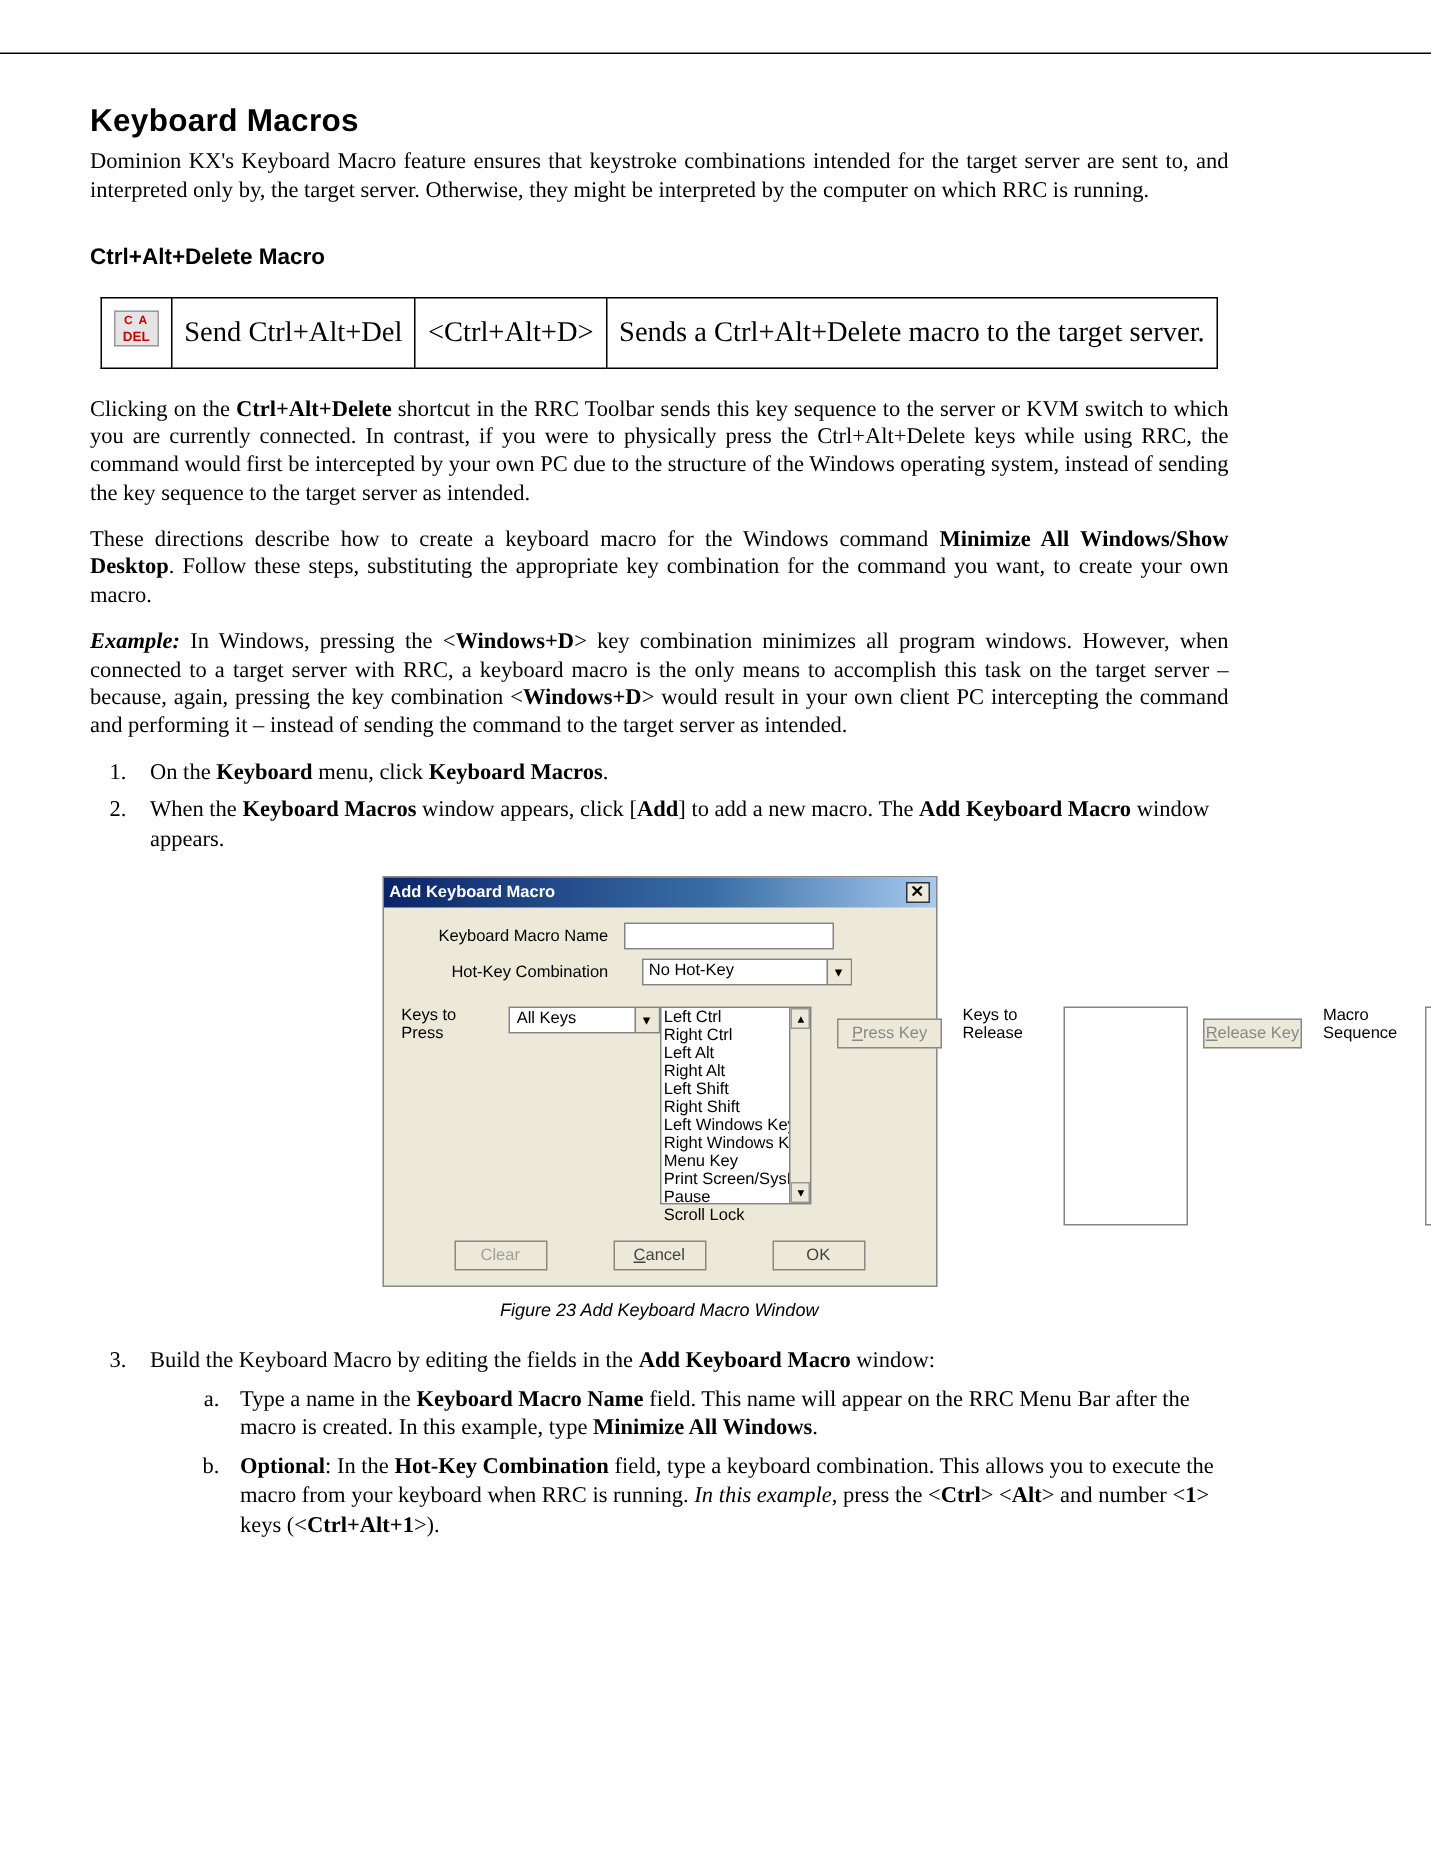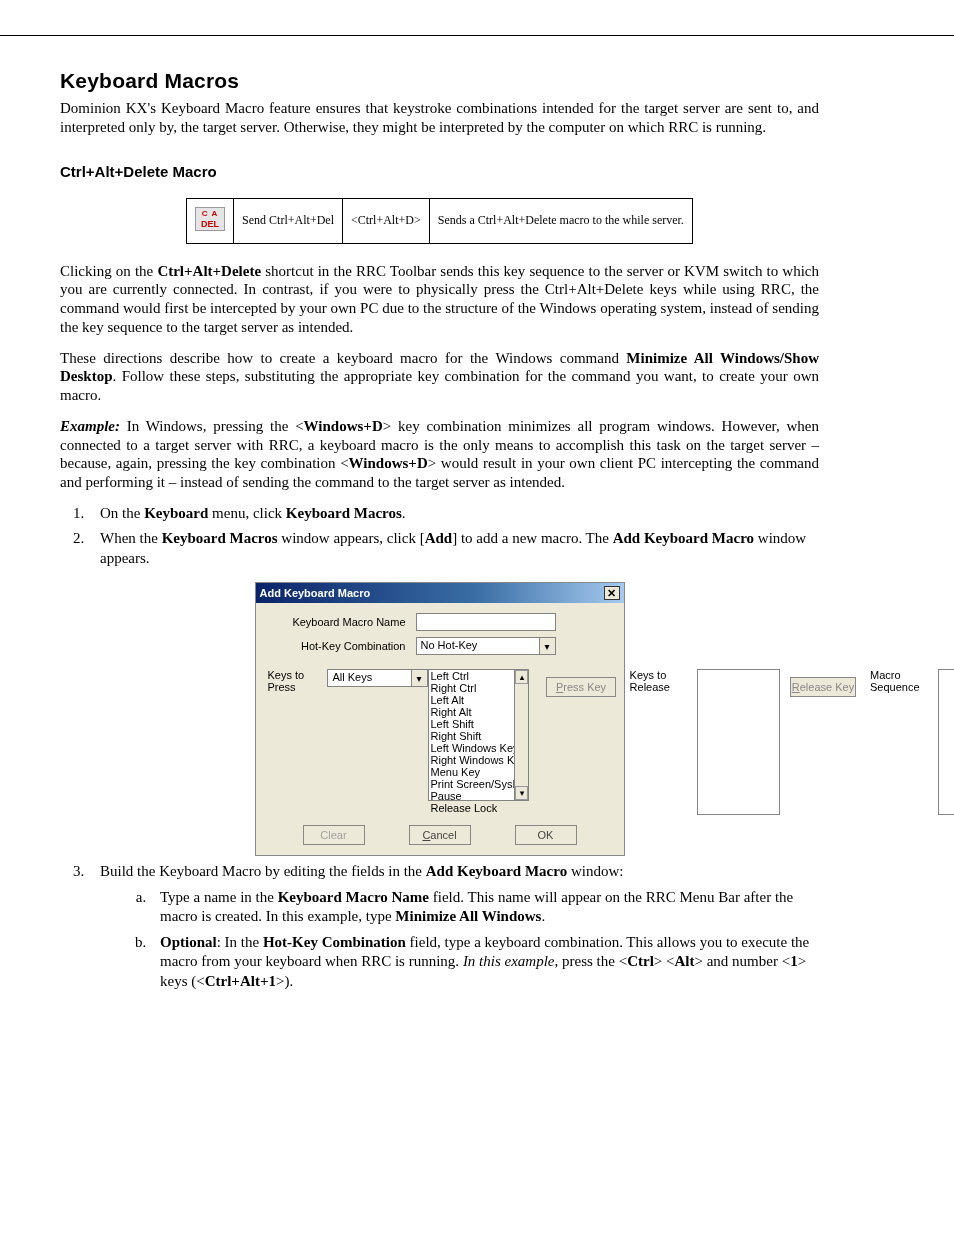--- a/index.html
+++ b/index.html
@@ -32,21 +32,21 @@
   }
   p { margin: 0 0 12px 0; line-height: 1.25; }
   .justify { text-align: justify; }
   .kmacro-table {
     border-collapse: collapse;
     margin: 18px auto 18px auto;
   }
   .kmacro-table td {
     border: 1px solid #000;
     padding: 12px 8px;
-    font-size: 12px;
+    font-size: 19px;
     vertical-align: middle;
   }
   .kmacro-table td.icon-cell { padding: 8px; }
   .ca-del-icon {
     display: inline-block;
     width: 30px;
     height: 24px;
     background: #e5e5e5;
     border: 1px solid #999;
     position: relative;
@@ -130,21 +130,21 @@
     text-align: right;
     padding-right: 10px;
   }
   .txtinput, .selinput {
     height: 18px;
     border: 1px solid #848484;
     background: #fff;
     font: 11px Tahoma, Arial, sans-serif;
     padding: 1px 4px;
   }
-  .selinput { position: relative; }
+  .selinput { position: relative; margin-left: 12px; }
   .selinput .dd {
     position: absolute;
     right: 0; top: 0;
     width: 16px; height: 100%;
     background: #ece9d8;
     border-left: 1px solid #848484;
     display:flex;align-items:center;justify-content:center;
   }
   .dd::after{content:"▾";font-size:10px;color:#000;}
   .cols {
@@ -211,21 +211,21 @@
   <h2>Ctrl+Alt+Delete Macro</h2>
 
   <table class="kmacro-table">
     <tbody>
         <tr>
       <td class="icon-cell">
         <span class="ca-del-icon"></span>
       </td>
       <td>Send Ctrl+Alt+Del</td>
       <td>&lt;Ctrl+Alt+D&gt;</td>
-      <td>Sends a Ctrl+Alt+Delete macro to the while server.</td>
+      <td>Sends a Ctrl+Alt+Delete macro to the target server.</td>
     </tr>
   </tbody>
     </table>
 
   <p class="justify">
     <span>Clicking on the </span><b>Ctrl+Alt+Delete</b><span> shortcut in the RRC Toolbar sends this key sequence to the server or KVM switch to which you are currently connected. In contrast, if you were to physically press the Ctrl+Alt+Delete keys while using RRC, the command would first be intercepted by your own PC due to the structure of the Windows operating system, instead of sending the key sequence to the target server as intended.</span>
   </p>
 
   <p class="justify">
     <span>These directions describe how to create a keyboard macro for the Windows command </span><b>Minimize All Windows/Show Desktop</b><span>. Follow these steps, substituting the appropriate key combination for the command you want, to create your own macro.</span>
@@ -274,21 +274,21 @@
             <div class="item">Right Ctrl</div>
             <div class="item">Left Alt</div>
             <div class="item">Right Alt</div>
             <div class="item">Left Shift</div>
             <div class="item">Right Shift</div>
             <div class="item">Left Windows Key</div>
             <div class="item">Right Windows Key</div>
             <div class="item">Menu Key</div>
             <div class="item">Print Screen/SysRq</div>
             <div class="item">Pause</div>
-            <div class="item">Release Lock</div>
+            <div class="item">Scroll Lock</div>
             <div class="scroll">
               <div class="sbtn">▴</div>
               <div class="sbtn">▾</div>
             </div>
           </div>
           <div class="winbtn" style="margin-top:8px;">
             <span style="text-decoration:underline;">P</span>
               <span>ress Key</span>
           </div>
         </div>
@@ -315,20 +315,21 @@
       <div class="bottom-btns">
         <div class="winbtn dim">Clear</div>
         <div class="winbtn">
           <span style="text-decoration:underline;">C</span>ancel
         </div>
         <div class="winbtn">OK</div>
       </div>
     </div>
   </div>
 
+  <div class="figcap">Figure 23 Add Keyboard Macro Window</div>
 
   <ol class="numlist" start="3">
     <li>
       <span>Build the Keyboard Macro by editing the fields in the </span><b>Add Keyboard Macro</b><span> window:</span>
       <ol class="alpha">
         <li>
           <span>Type a name in the </span><b>Keyboard Macro Name</b><span> field. This name will appear on the RRC Menu Bar after the macro is created. In this example, type </span><b>Minimize All Windows</b>.
         </li>
         <li>
           <b>Optional</b><span>: In the </span><b>Hot-Key Combination</b><span> field, type a keyboard combination. This allows you to execute the macro from your keyboard when RRC is running. </span><em class="it">In this example</em><span>, press the &lt;</span><b>Ctrl</b><span>&gt; &lt;</span><b>Alt</b><span>&gt; and number &lt;</span><b>1</b><span>&gt; keys (&lt;</span><b>Ctrl+Alt+1</b><span>&gt;).</span>

